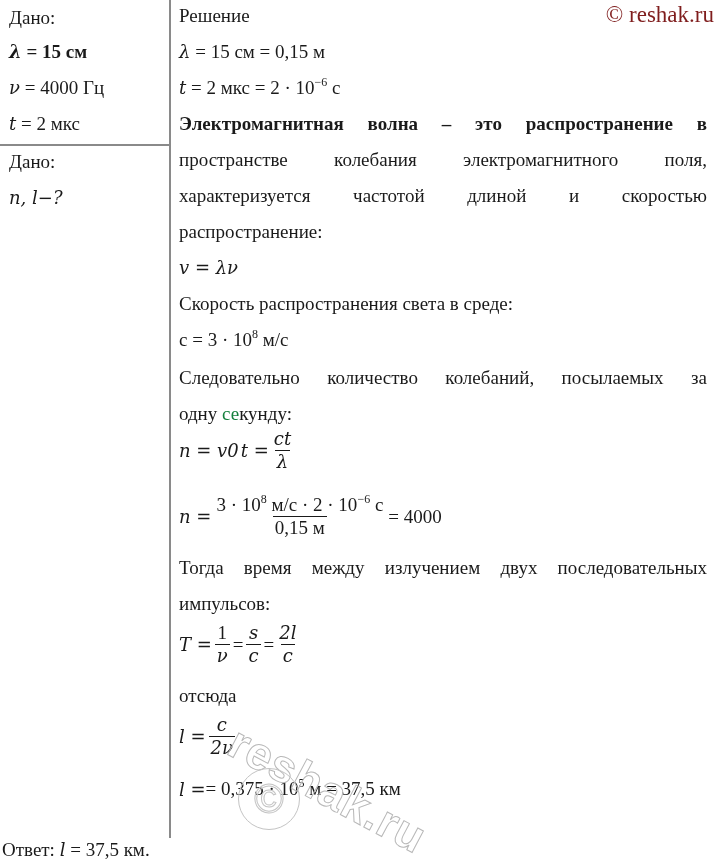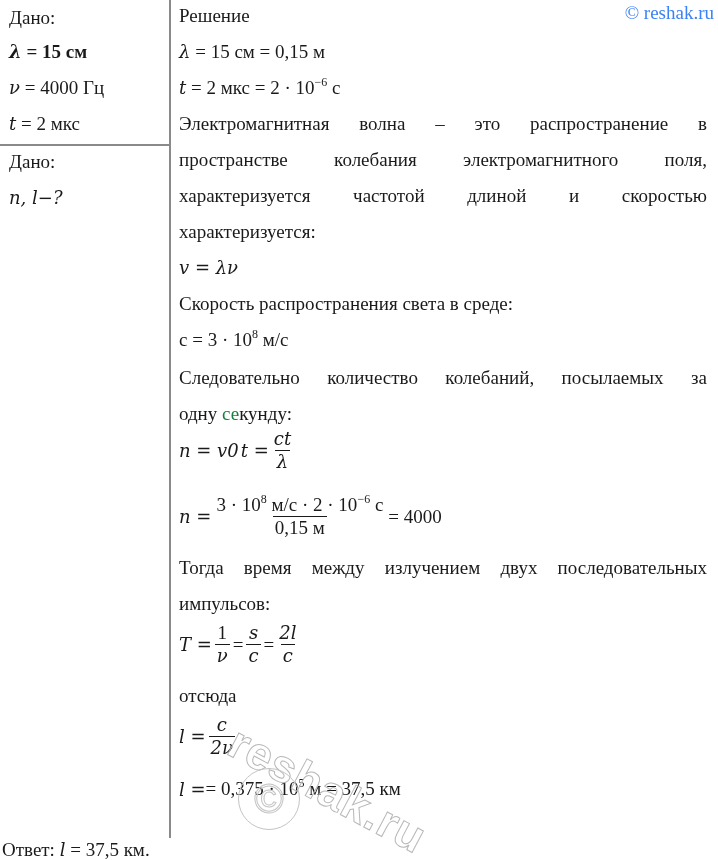--- a/index.html
+++ b/index.html
@@ -8,21 +8,21 @@
     font-family: "Liberation Serif", "DejaVu Serif", serif;
     color: #1a1a1a; font-size: 19px;
   }
   .vline { position: absolute; left: 169px; top: 0; width: 2px; height: 838px; background: #8a8a8a; }
   .hline { position: absolute; left: 0; top: 144px; width: 170px; height: 2px; background: #8a8a8a; }
   .line { position: absolute; white-space: nowrap; line-height: 24px; }
   .left { left: 9px; }
   .right { left: 179px; }
   .i { font-style: italic; font-family: "DejaVu Serif", serif; font-size: 18px; }
   .justify { width: 528px; text-align: justify; text-align-last: justify; white-space: normal; }
-  .wm-top { position: absolute; right: 4px; top: 2px; font-size: 19px; font-family: "Liberation Serif", serif; color: #3b82f6; }
+  .wm-top { position: absolute; right: 4px; top: 2px; font-size: 23px; font-family: "Liberation Serif", serif; color: #7f1d1d; }
   sup { font-size: 12px; vertical-align: 8px; line-height: 0; }
   sub { font-size: 12px; vertical-align: -4px; line-height: 0; }
   .frac { display: inline-flex; flex-direction: column; align-items: center; vertical-align: middle; margin: 0 3px; text-align: center; }
   .frac .num { padding: 0 2px; line-height: 22px; }
   .frac .den { padding: 0 2px; line-height: 22px; border-top: 1.5px solid #1a1a1a; }
   .eq { position: absolute; white-space: nowrap; display: flex; align-items: center; }
   .faded { color: #15803d; }
   .wm-diag {
     position: absolute; left: 245px; top: 715px;
     font-family: "Liberation Sans", sans-serif; font-size: 46px; font-weight: bold;
@@ -62,24 +62,24 @@
   <div class="line left i" style="top:186px;">n, l−?</div>
 
   <div class="line right" style="top:4px;">Решение</div>
   <div class="line right" style="top:40px;">
     <span class="i">λ</span><span> = 15 см = 0,15 м</span>
   </div>
   <div class="line right" style="top:76px;">
     <span class="i">t</span><span> = 2 мкс = 2 · 10</span><sup>−6</sup><span> с</span>
   </div>
 
-  <div class="line right justify" style="top:112px;">Электромагнитная волна – это распространение в</div>
+  <div class="line right justify" style="top:112px;font-weight:bold;">Электромагнитная волна – это распространение в</div>
   <div class="line right justify" style="top:148px;">пространстве колебания электромагнитного поля,</div>
   <div class="line right justify" style="top:184px;">характеризуется частотой длиной и скоростью</div>
-  <div class="line right" style="top:220px;">характеризуется:</div>
+  <div class="line right" style="top:220px;">распространение:</div>
 
   <div class="line right i" style="top:256px;">v =  λν</div>
 
   <div class="line right" style="top:292px;">Скорость распространения света в среде:</div>
 
   <div class="line right" style="top:328px;">
     <span>с = 3 · 10</span><sup>8</sup><span> м/с</span>
   </div>
 
   <div class="line right justify" style="top:366px;">Следовательно количество колебаний, посылаемых за</div>

